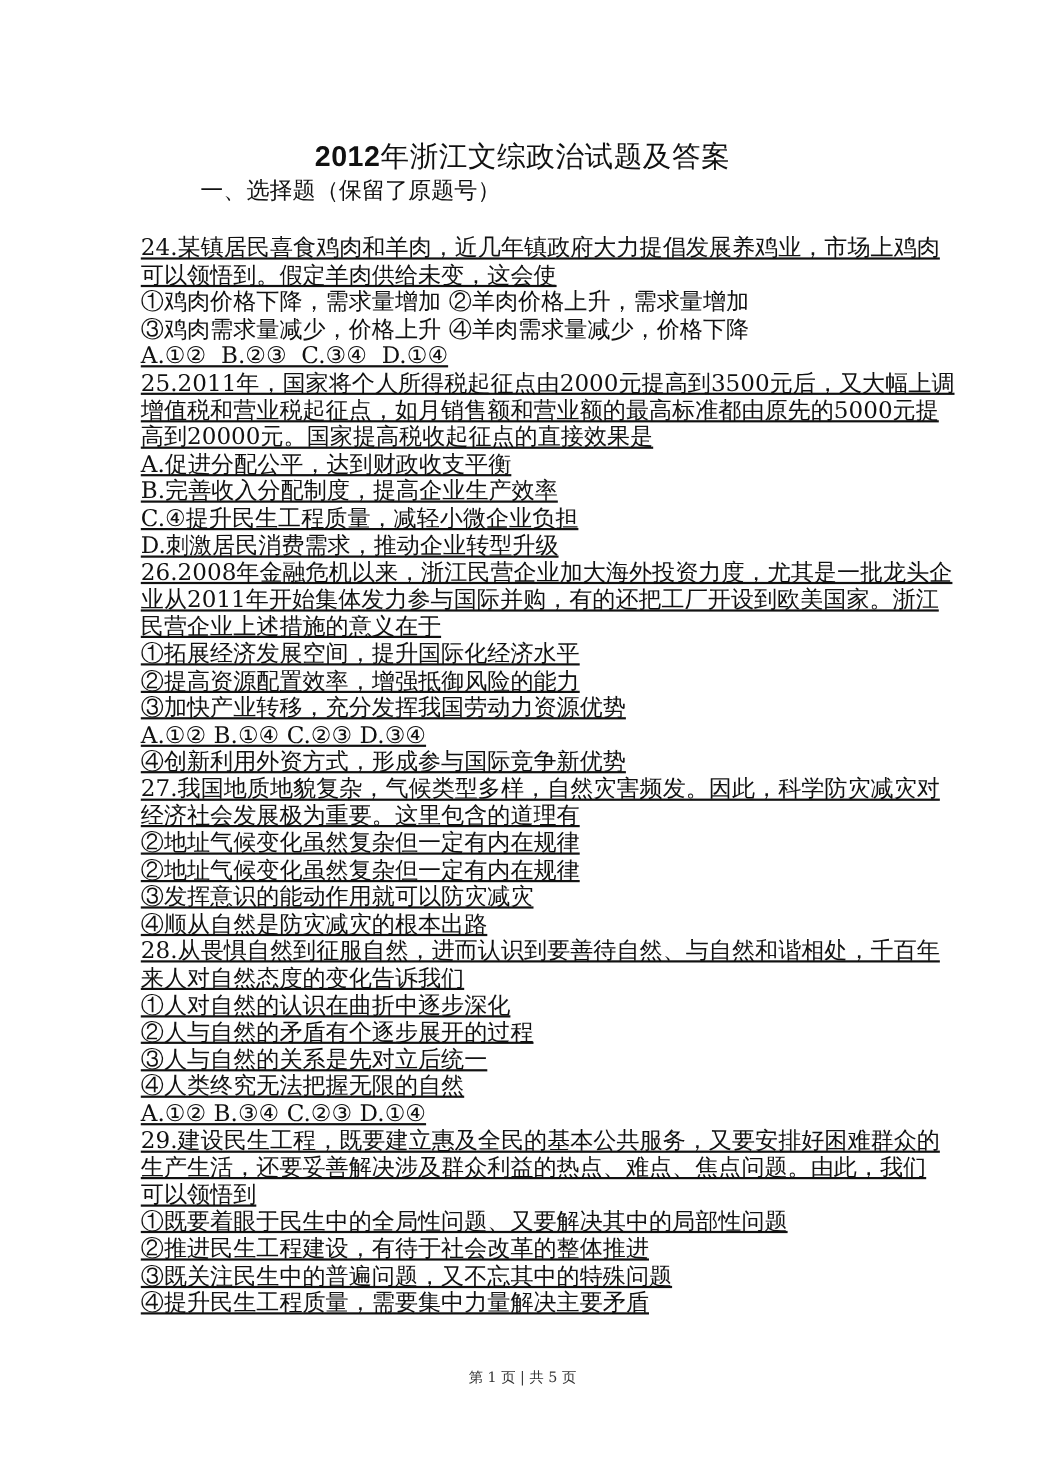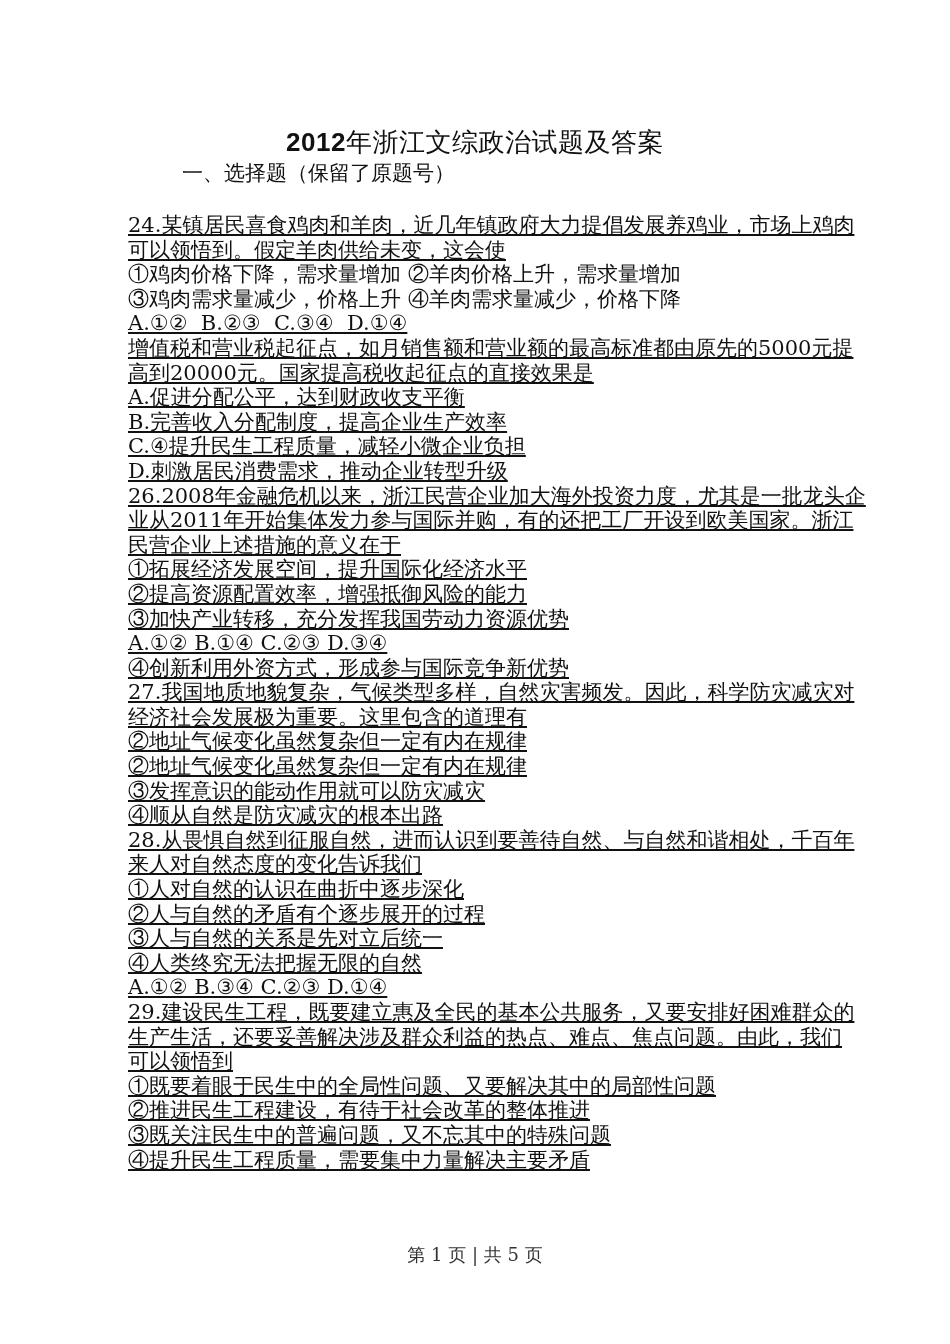--- a/index.html
+++ b/index.html
@@ -9,21 +9,21 @@
   .title { position: absolute; top: 124px; left: 0; width: 950px; text-align: center;
            font-size: 26px; line-height: 36px; letter-spacing: 0.5px; }
   .title .yr { font-family: "Liberation Sans", "DejaVu Sans", sans-serif; font-weight: bold; }
   .section { position: absolute; top: 158px; left: 146px; font-size: 21px; line-height: 30px; margin-left: 36px; }
   .body { position: absolute; top: 213px; left: 128px; width: 662px; font-size: 21px; line-height: 24.6px; text-decoration: underline; }
   .line { white-space: nowrap; height: 24.6px; }
   .just { text-align: justify; text-align-last: justify; }
   .opts-pair span { display: inline-block; }
   .opts-pair .c1 { width: 280px; }
   .footer { position: absolute; top: 1243px; left: 0; width: 950px; text-align: center;
-            font-size: 18px; color: #333; }
+            font-size: 13px; color: #333; }
 </style>
 </head>
 <body>
 
 <div class="page">
   <div class="title">
     <span class="yr">2012</span><span>年浙江文综政治试题及答案</span>
   </div>
   <div class="section">一、选择题（保留了原题号）</div>
 
@@ -35,20 +35,21 @@
       <div class="line opts-pair">
         <span class="c1">①鸡肉价格下降，需求量增加</span><span>②羊肉价格上升，需求量增加</span>
       </div>
       <div class="line opts-pair">
         <span class="c1">③鸡肉需求量减少，价格上升</span><span>④羊肉需求量减少，价格下降</span>
       </div>
       <div class="line" style="white-space:pre">A.①②  B.②③  C.③④  D.①④</div>
     </div>
 
     <div>
+      <div class="line just">25.2011年，国家将个人所得税起征点由2000元提高到3500元后，又大幅上调</div>
       <div class="line just">增值税和营业税起征点，如月销售额和营业额的最高标准都由原先的5000元提</div>
       <div class="line">高到20000元。国家提高税收起征点的直接效果是</div>
       <div class="line">A.促进分配公平，达到财政收支平衡</div>
       <div class="line">B.完善收入分配制度，提高企业生产效率</div>
       <div class="line">C.④提升民生工程质量，减轻小微企业负担</div>
       <div class="line">D.刺激居民消费需求，推动企业转型升级</div>
     </div>
 
     <div>
       <div class="line just">26.2008年金融危机以来，浙江民营企业加大海外投资力度，尤其是一批龙头企</div>

